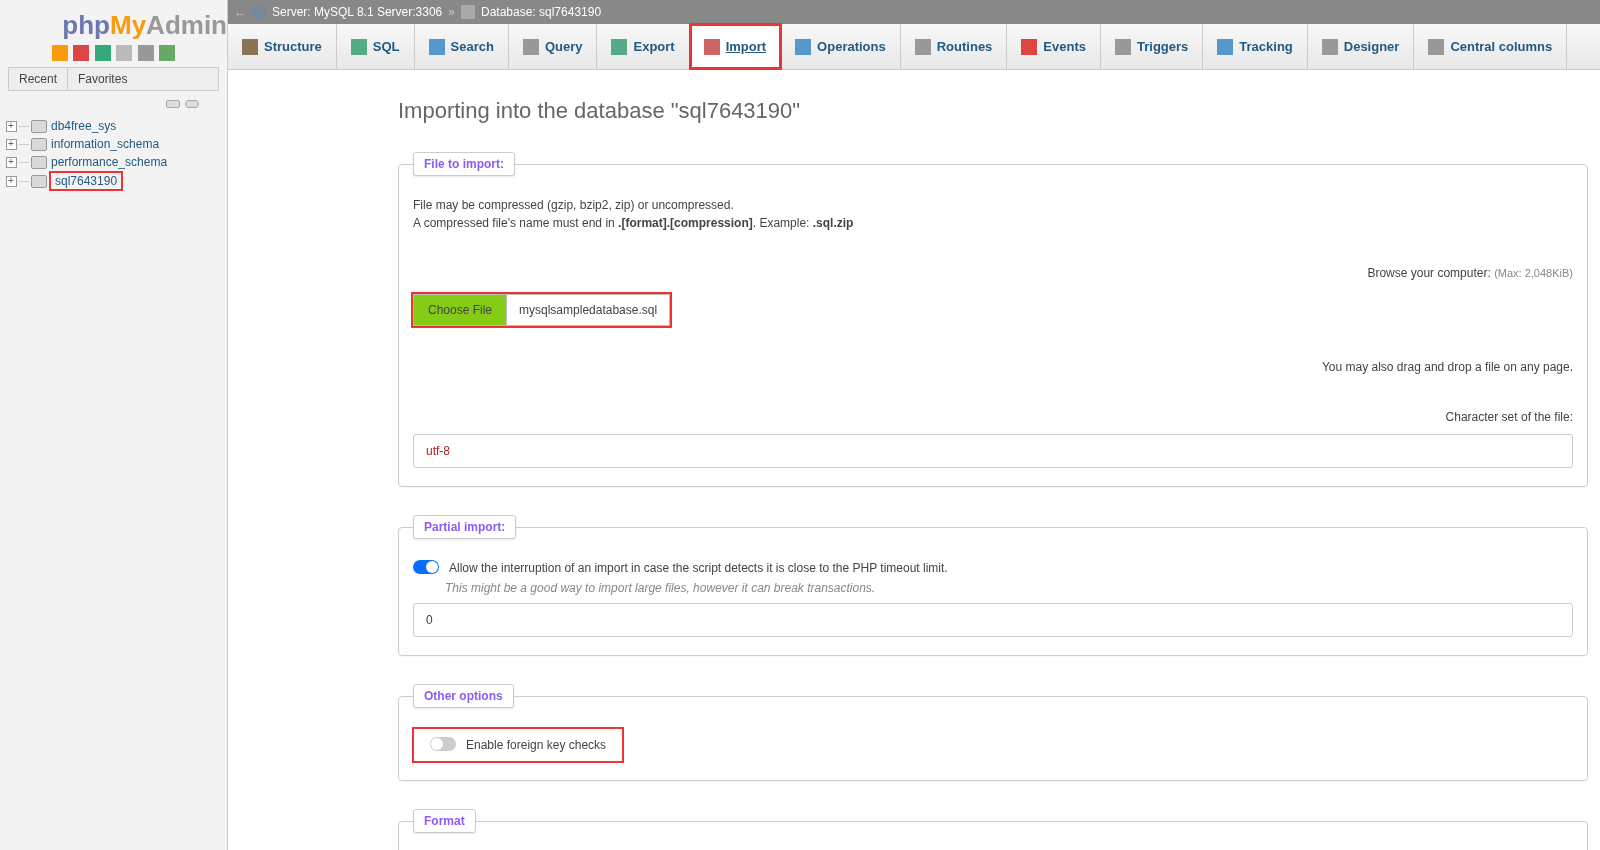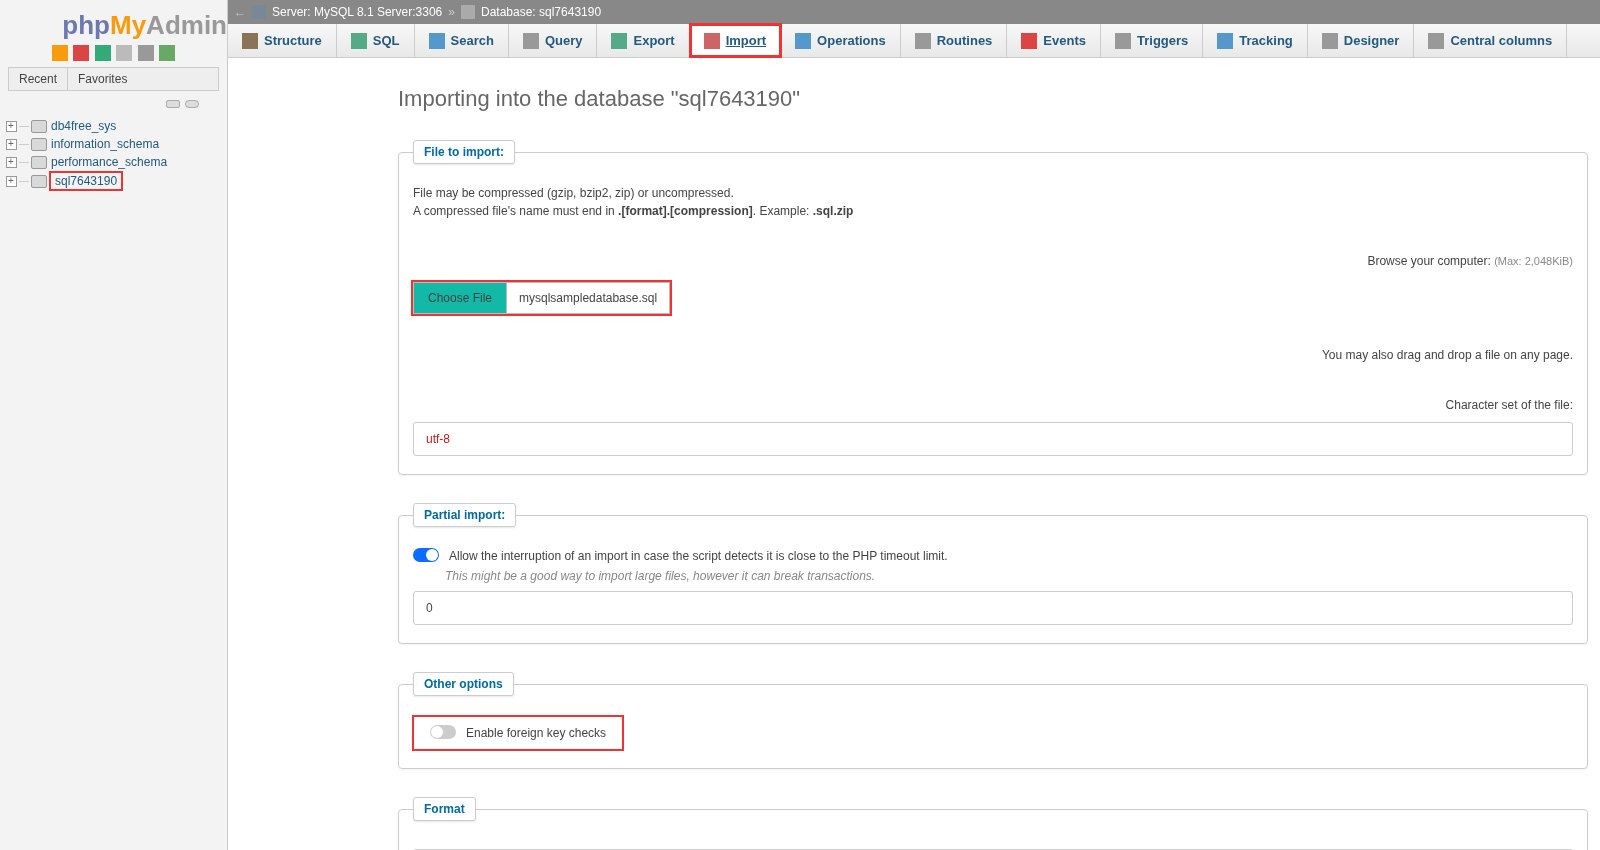--- a/index.html
+++ b/index.html
@@ -28,40 +28,40 @@
 .db-item .label { color: #235a81; }
 
 
 .main { flex: 1; display: flex; flex-direction: column; background: #fff; }
 .breadcrumb { background: #888; color: #fff; padding: 0 6px; height: 24px; display: flex; align-items: center; gap: 6px; font-size: 12px; }
 .breadcrumb .arrow { color: #ccc; cursor: pointer; }
 .breadcrumb .bicon { width: 14px; height: 14px; display: inline-block; }
 .breadcrumb a { color: #fff; text-decoration: none; }
 .breadcrumb .sep { color: #ccc; }
 
-.tabs { display: flex; background: linear-gradient(#f8f8f8,#e8e8e8); border-bottom: 1px solid #ccc; height: 34px; }
+.tabs { display: flex; background: linear-gradient(#f8f8f8,#e8e8e8); border-bottom: 1px solid #ccc; height: 46px; }
 .tab { display: flex; align-items: center; gap: 6px; padding: 0 14px; border-right: 1px solid #ccc; color: #235a81; font-weight: bold; font-size: 13px; cursor: pointer; }
 .tab .ticon { width: 16px; height: 16px; }
 .tab.active { background: #fff; }
 .tab.hl-red { outline: 3px solid #e33; outline-offset: -2px; text-decoration: underline; }
 
 .content { flex: 1; overflow-y: auto; padding: 20px 12px 40px 170px; }
 h2 { font-size: 22px; font-weight: normal; color: #666; margin: 8px 0 28px; }
 
 fieldset { border: 1px solid #ccc; border-radius: 4px; padding: 20px 14px 18px; margin-bottom: 28px; position: relative; box-shadow: 0 1px 2px rgba(0,0,0,.05); }
-legend { background: #fff; border: 1px solid #ccc; border-radius: 3px; padding: 4px 10px; font-weight: bold; font-size: 12px; color: #0369a1; box-shadow: 0 1px 2px rgba(0,0,0,.1); }
+legend { background: #fff; border: 1px solid #ccc; border-radius: 3px; padding: 4px 10px; font-weight: bold; font-size: 12px; color: #8b5cf6; box-shadow: 0 1px 2px rgba(0,0,0,.1); }
 
 .txt { font-size: 12px; color: #444; line-height: 1.5; }
 .bold { font-weight: bold; }
 .mt16 { margin-top: 32px; text-align: right; }
 .hint { font-size: 11px; color: #888; }
 .hint-it { font-size: 12px; color: #888; font-style: italic; margin-left: 32px; margin-top: 4px; }
 
 .file-row { display: flex; margin-top: 12px; }
-.file-btn { border: 1px solid #bbb; padding: 8px 14px; background: #14b8a6; cursor: pointer; }
+.file-btn { border: 1px solid #bbb; padding: 8px 14px; background: #84cc16; cursor: pointer; }
 .file-name { border: 1px solid #bbb; border-left: none; padding: 8px 12px; background: #fff; flex: 0 0 auto; }
 .file-row.hl-red { outline: 2px solid #e33; outline-offset: 0; }
 
 .select-box { margin-top: 8px; border: 1px solid #ccc; border-radius: 3px; padding: 9px 12px; width: 100%; background: #fff; cursor: pointer; font-size: 12px; color: #b91c1c; }
 .input-num { margin-top: 8px; border: 1px solid #ccc; border-radius: 3px; padding: 9px 12px; width: 100%; background: #fff; font-size: 12px; color: #444; }
 
 .toggle-row { display: flex; align-items: flex-start; gap: 10px; }
 .toggle { width: 26px; height: 14px; border-radius: 8px; position: relative; cursor: pointer; flex: 0 0 26px; margin-top: 1px; }
 .toggle.on { background: #0b6cff; }
 .toggle.on::after { content: ""; position: absolute; right: 1px; top: 1px; width: 12px; height: 12px; background: #fff; border-radius: 50%; }

